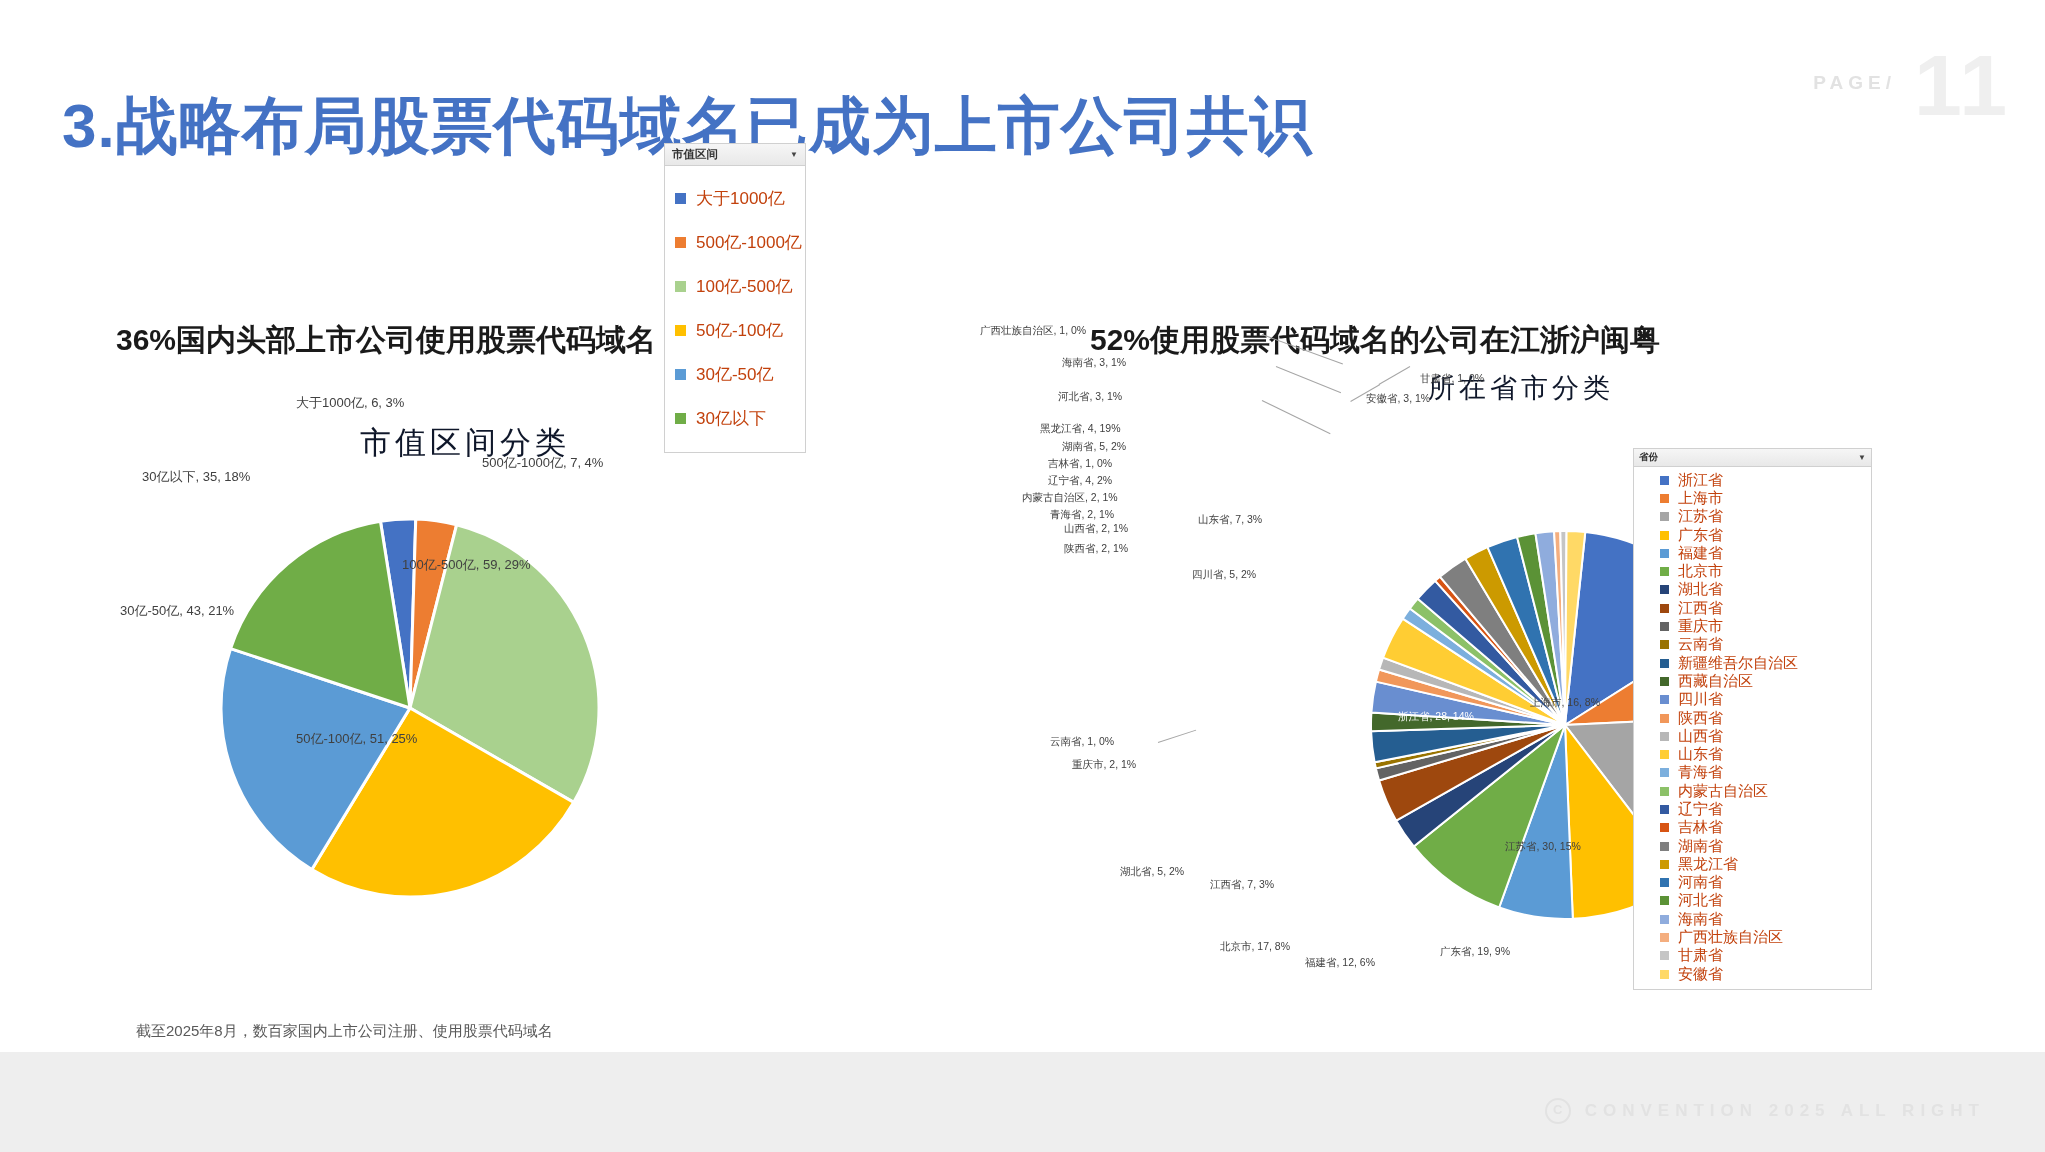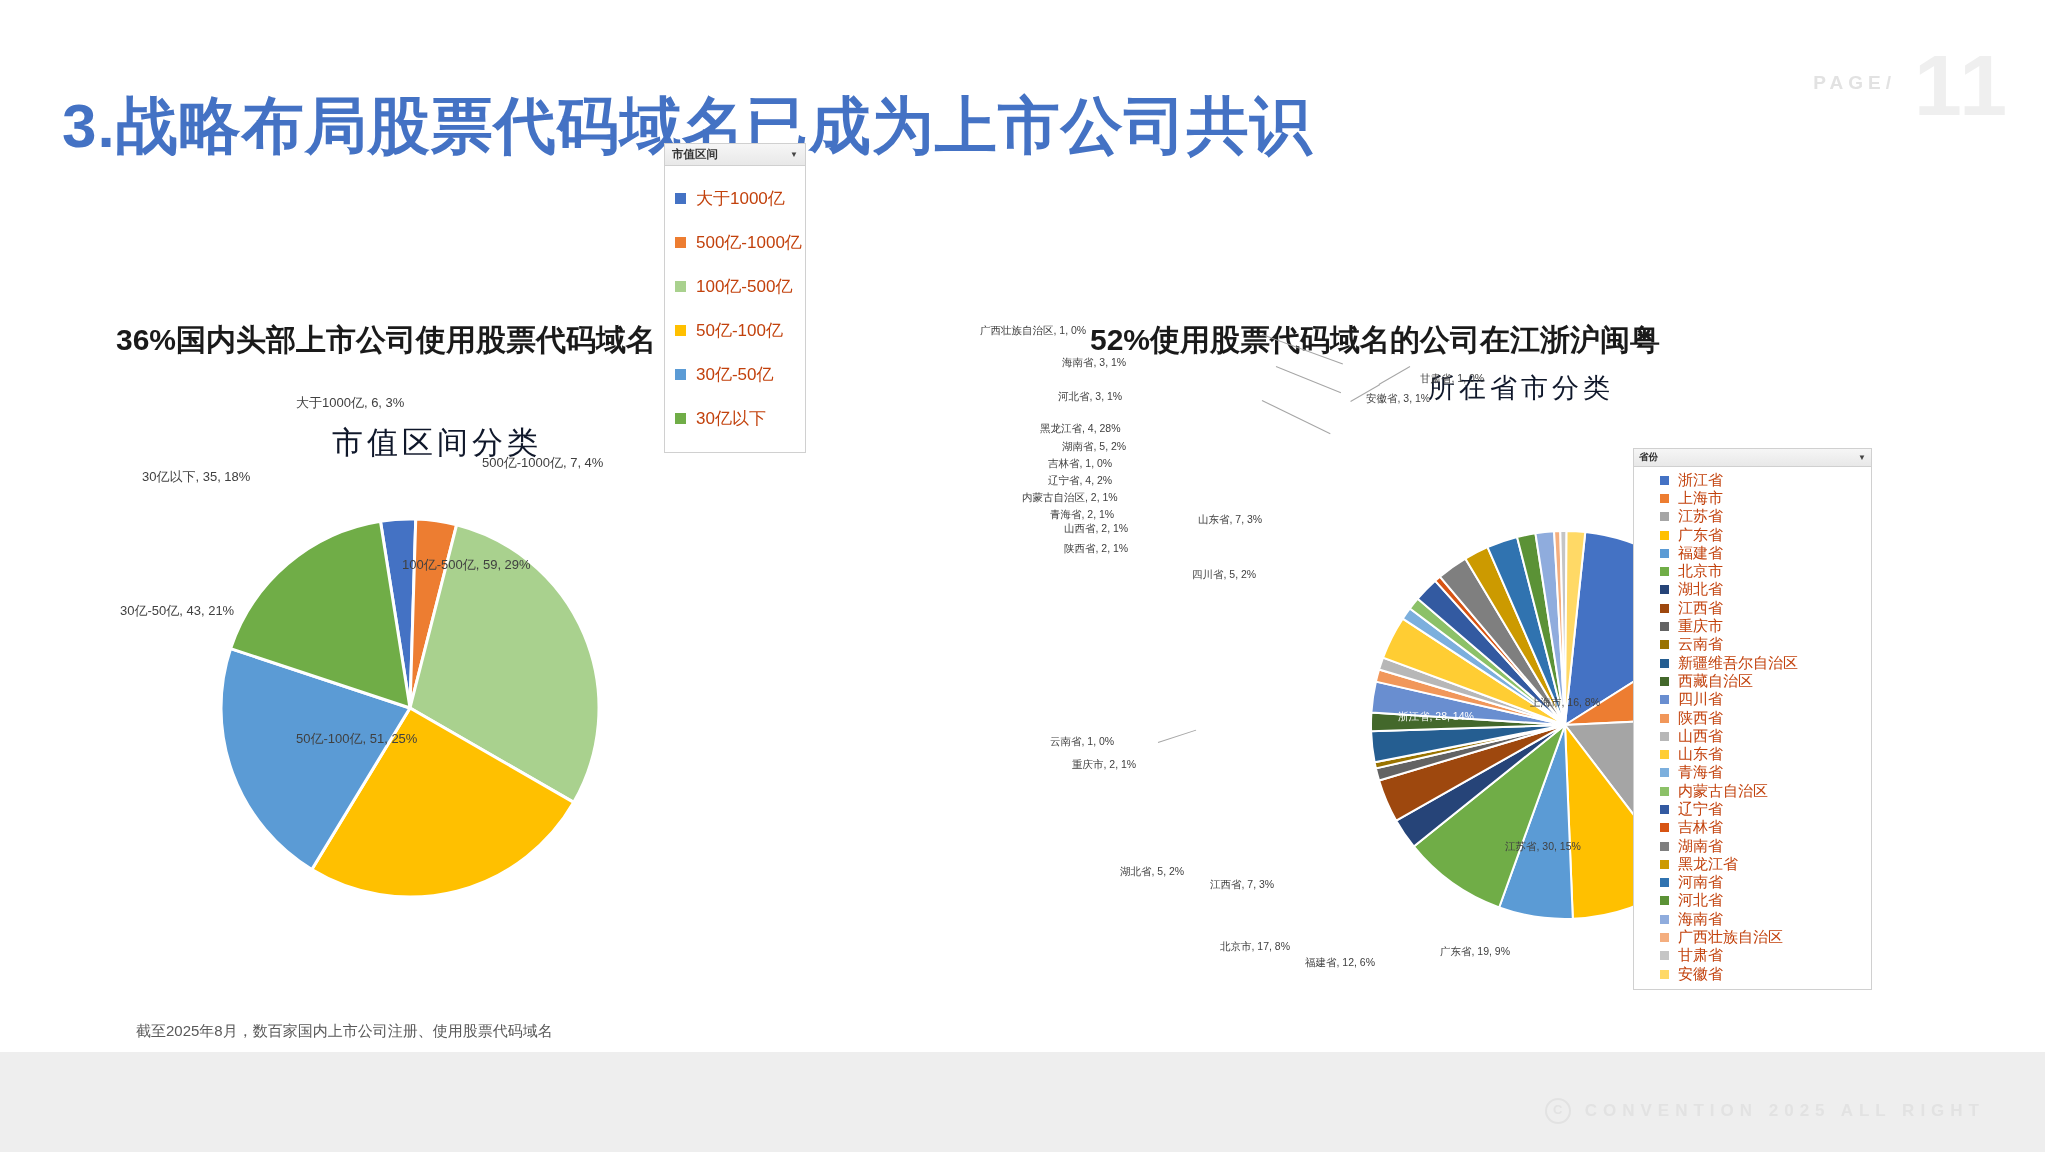--- a/index.html
+++ b/index.html
@@ -20,21 +20,21 @@
   }
   
   .sub-heading{position:absolute;font-size:30px;font-weight:700;color:#1a1a1a;white-space:nowrap;}
   #sub-left{left:116px;top:320px;}
   #sub-right{left:1090px;top:320px;}
   
   .chart-panel{position:absolute;}
   #chart-left{left:100px;top:400px;width:880px;height:640px;}
   #chart-right{left:1080px;top:400px;width:900px;height:640px;}
   .chart-title{position:absolute;font-size:31px;color:#0f172a;letter-spacing:4px;white-space:nowrap;}
-  #chart-left .chart-title{left:232px;top:22px;}
+  #chart-left .chart-title{left:260px;top:22px;}
   #chart-right .chart-title{left:348px;top:-30px;font-size:27px;}
   
   .pie{position:absolute;border-radius:50%;}
   #pie-left{left:120px;top:118px;width:380px;height:380px;}
   #pie-right{left:290px;top:130px;width:390px;height:390px;}
   .pie svg{display:block;}
   
   .dlabel{position:absolute;font-size:11.5px;color:#404040;white-space:nowrap;}
   .dlabel.sm{font-size:10.5px;}
   .dlabel.w{color:#ffffff;}
@@ -188,21 +188,21 @@
       <div class="dlabel w sm" style="left: 112px; top: 190px;">西藏自治区, 3, 1%</div>
       <div class="dlabel sm" style="left: 112px; top: 168px;">四川省, 5, 2%</div>
       <div class="dlabel sm" style="left: -16px; top: 142px;">陕西省, 2, 1%</div>
       <div class="dlabel sm" style="left: -16px; top: 122px;">山西省, 2, 1%</div>
       <div class="dlabel sm" style="left: 118px; top: 113px;">山东省, 7, 3%</div>
       <div class="dlabel sm" style="left: -30px; top: 108px;">青海省, 2, 1%</div>
       <div class="dlabel sm" style="left: -58px; top: 91px;">内蒙古自治区, 2, 1%</div>
       <div class="dlabel sm" style="left: -32px; top: 74px;">辽宁省, 4, 2%</div>
       <div class="dlabel sm" style="left: -32px; top: 57px;">吉林省, 1, 0%</div>
       <div class="dlabel sm" style="left: -18px; top: 40px;">湖南省, 5, 2%</div>
-      <div class="dlabel sm" style="left: -40px; top: 22px;">黑龙江省, 4, 28%</div>
+      <div class="dlabel sm" style="left: -40px; top: 22px;">黑龙江省, 4, 19%</div>
       <div class="dlabel w sm" style="left: 232px; top: 58px; width: 46px; white-space: normal; text-align: center;">河南省, 5, 2%</div>
       <div class="dlabel sm" style="left: -22px; top: -10px;">河北省, 3, 1%</div>
       <div class="dlabel sm" style="left: -18px; top: -44px;">海南省, 3, 1%</div>
       <div class="dlabel sm" style="left: -100px; top: -76px;">广西壮族自治区, 1, 0%</div>
       <div class="dlabel sm" style="left: 340px; top: -28px;">甘肃省, 1, 0%</div>
       <div class="dlabel sm" style="left: 286px; top: -8px;">安徽省, 3, 1%</div>
       <div class="leader" style="left: 182px; top: -66px; width: 86px; transform: rotate(20deg);"></div>
       <div class="leader" style="left: 196px; top: -34px; width: 70px; transform: rotate(22deg);"></div>
       <div class="leader" style="left: 182px; top: 0px; width: 76px; transform: rotate(26deg);"></div>
       <div class="leader" style="left: 300px; top: -16px; width: 34px; transform: rotate(150deg);"></div>

